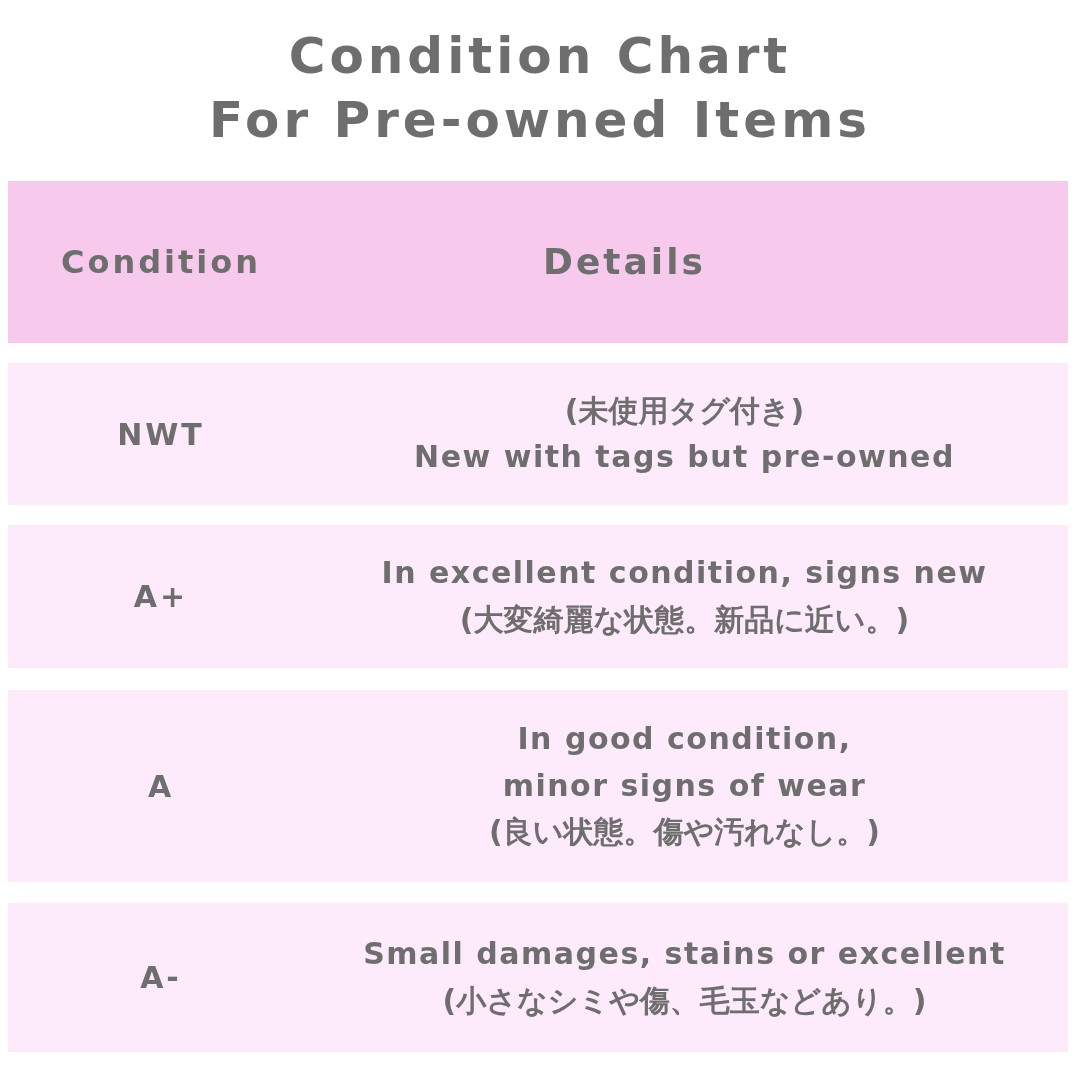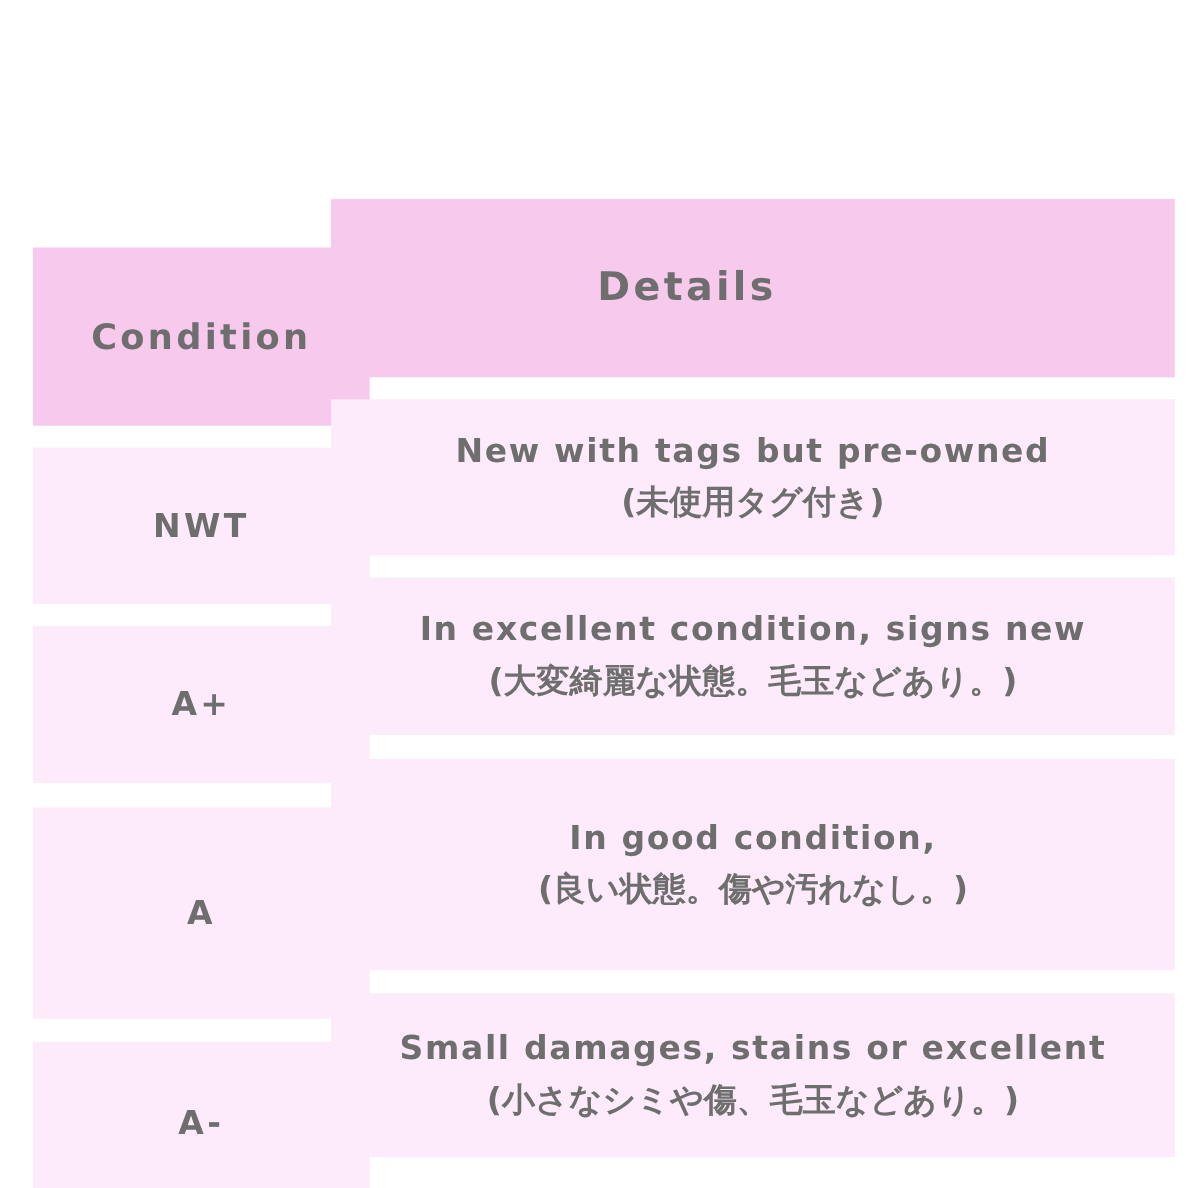--- a/index.html
+++ b/index.html
@@ -60,21 +60,21 @@
   .cell {
     position: absolute;
     box-sizing: border-box;
     display: flex;
     align-items: center;
     justify-content: center;
     text-align: center;
     padding: 4px 10px;
   }
 
-  .col-level  { left: 30px;  width: 306px; margin-top: 44px; }
+  .col-level  { left: 8px;  width: 306px; }
   .col-detail { left: 301px; width: 767px; }
 
   .head-cell {
     background: #f7c9ec;
   }
   .body-cell {
     background: #fdeafa;
   }
 
   .head-text {
@@ -114,65 +114,70 @@
   #row-3      .cell { top: 903px; height: 149px; }
 
   
   .details-inner { transform: translateX(-60px); }
 </style>
 </head>
 <body>
 
 <div class="page">
 
+  <div class="title-block">
+    <span class="title-line line1">Condition Chart</span>
+    <span class="title-line line2">For Pre-owned Items</span>
+  </div>
 
   <div class="table-wrap">
 
     <div class="row" id="head-row">
       <div class="cell head-cell col-level">
         <div class="head-text">
           <span style="display:block">Condition</span>
         </div>
       </div>
       <div class="cell head-cell col-detail">
         <div class="head-text details details-inner">Details</div>
       </div>
     </div>
 
     <div class="row" id="row-0">
       <div class="cell body-cell col-level">
         <div class="level-text">NWT</div>
       </div>
       <div class="cell body-cell col-detail">
         <div class="detail-text">
+          <span class="ln jp">(未使用タグ付き)</span>
           <span class="ln">New with tags but pre-owned</span>
-          <span class="ln jp">(未使用タグ付き)</span>
         </div>
       </div>
     </div>
 
     <div class="row" id="row-1">
       <div class="cell body-cell col-level">
         <div class="level-text">A+</div>
       </div>
       <div class="cell body-cell col-detail">
         <div class="detail-text">
           <span class="ln">In excellent condition, signs new</span>
-          <span class="ln jp">(大変綺麗な状態。毛玉などあり。)</span>
+          <span class="ln jp">(大変綺麗な状態。新品に近い。)</span>
         </div>
       </div>
     </div>
 
     <div class="row" id="row-2">
       <div class="cell body-cell col-level">
         <div class="level-text">A</div>
       </div>
       <div class="cell body-cell col-detail">
         <div class="detail-text">
           <span class="ln">In good condition,</span>
+          <span class="ln">minor signs of wear</span>
           <span class="ln jp">(良い状態。傷や汚れなし。)</span>
         </div>
       </div>
     </div>
 
     <div class="row" id="row-3">
       <div class="cell body-cell col-level">
         <div class="level-text">A-</div>
       </div>
       <div class="cell body-cell col-detail">

